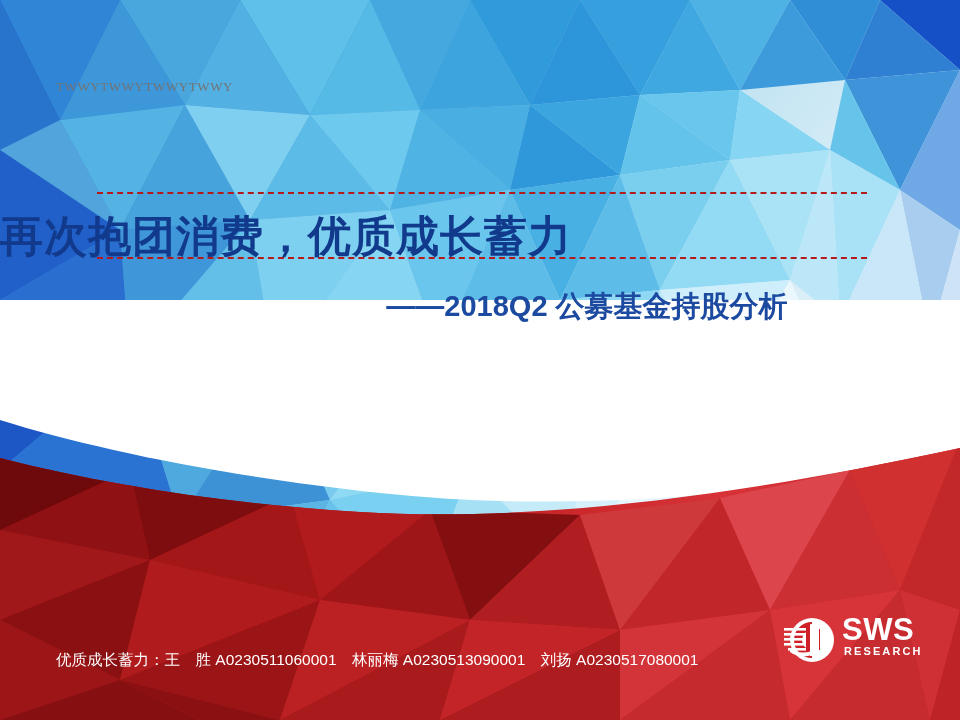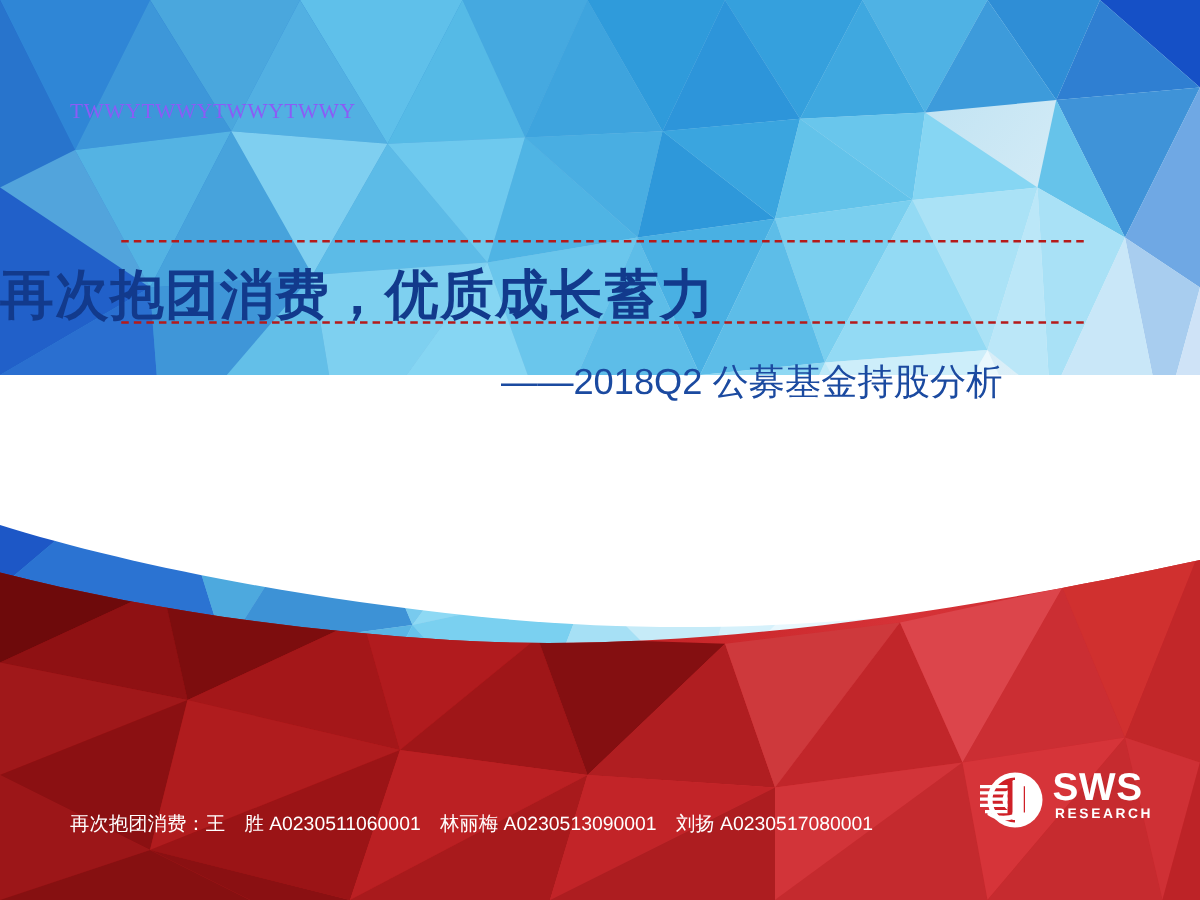--- a/index.html
+++ b/index.html
@@ -27,23 +27,23 @@
   #bg-blue-svg, #bg-red-svg {
     display: block;
   }
 
   
   #header-mark {
     position: absolute;
     left: 56px;
     top: 80px;
     font-family: "Liberation Serif", serif;
-    font-size: 17px;
+    font-size: 13px;
     letter-spacing: 0.6px;
-    color: #8b5cf6;
+    color: #737373;
     white-space: nowrap;
     line-height: 1;
   }
 
   
   .dashed-rule {
     position: absolute;
     height: 0;
     border-top: 2px dashed #b51a1a;
   }
@@ -71,24 +71,24 @@
     letter-spacing: 1px;
     line-height: 1.08;
     white-space: nowrap;
   }
   #subtitle-block {
     position: absolute;
     left: 372px;
     top: 286px;
     width: 430px;
     font-size: 29px;
-    font-weight: normal;
+    font-weight: bold;
     color: #1b4aa0;
     line-height: 1.42;
-    text-align: right;
+    text-align: center;
   }
 
   
   #footer-block {
     position: absolute;
     left: 56px;
     top: 647px;
     color: #ffffff;
     font-size: 15.5px;
     line-height: 1.72;
@@ -326,21 +326,21 @@
 
   <div id="header-mark">TWWYTWWYTWWYTWWY</div>
 
   <div id="dashed-rule-top" class="dashed-rule"></div>
   <div id="dashed-rule-bottom" class="dashed-rule"></div>
 
   <div id="title-main">再次抱团消费，优质成长蓄力</div>
   <div id="subtitle-block">——2018Q2 公募基金持股分析</div>
 
   <div id="footer-block">
-    <span id="footer-line-analysts">再次抱团消费：王　胜  A0230511060001　林丽梅  A0230513090001　刘扬  A0230517080001</span>
+    <span id="footer-line-analysts">优质成长蓄力：王　胜  A0230511060001　林丽梅  A0230513090001　刘扬  A0230517080001</span>
   </div>
 
   <div id="logo-block">
     <svg id="logo-mark" width="56" height="56" viewBox="0 0 56 56" xmlns="http://www.w3.org/2000/svg">
       <circle cx="30" cy="28" r="22" fill="#ffffff"></circle>
       <path d="M30 10 A18 18 0 1 0 30 46 L30 38 A10 10 0 1 1 30 18 Z" fill="#cf2027"></path>
       <rect x="24" y="17" width="14" height="22" fill="#cf2027"></rect>
       <rect x="28" y="12" width="9" height="32" rx="1" fill="#ffffff"></rect>
       <path d="M28 38 h11 v6 h-11 z" fill="#ffffff"></path>
       <g fill="#ffffff">

